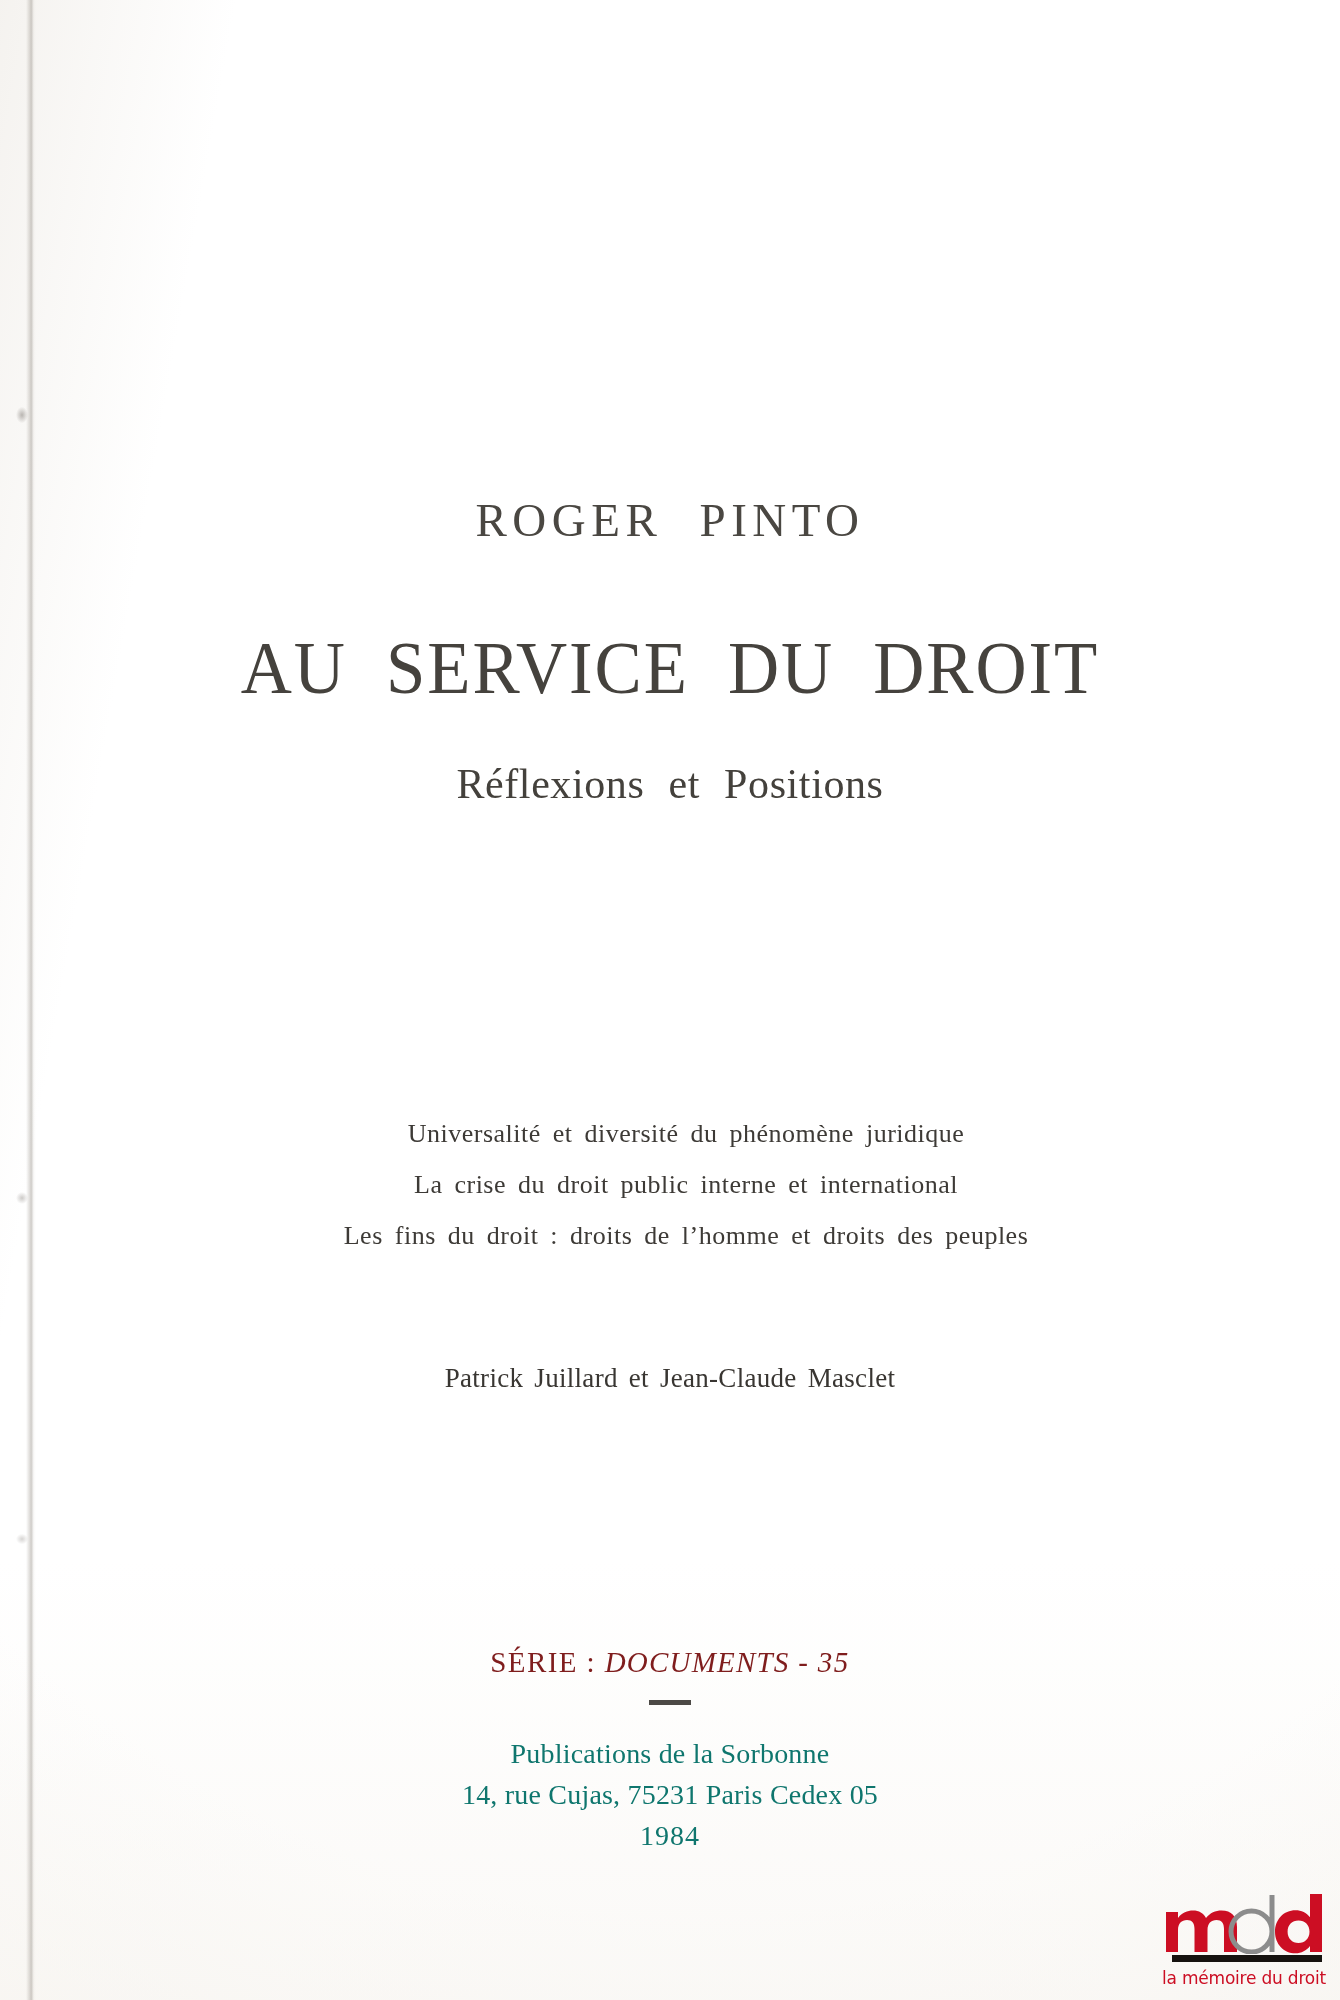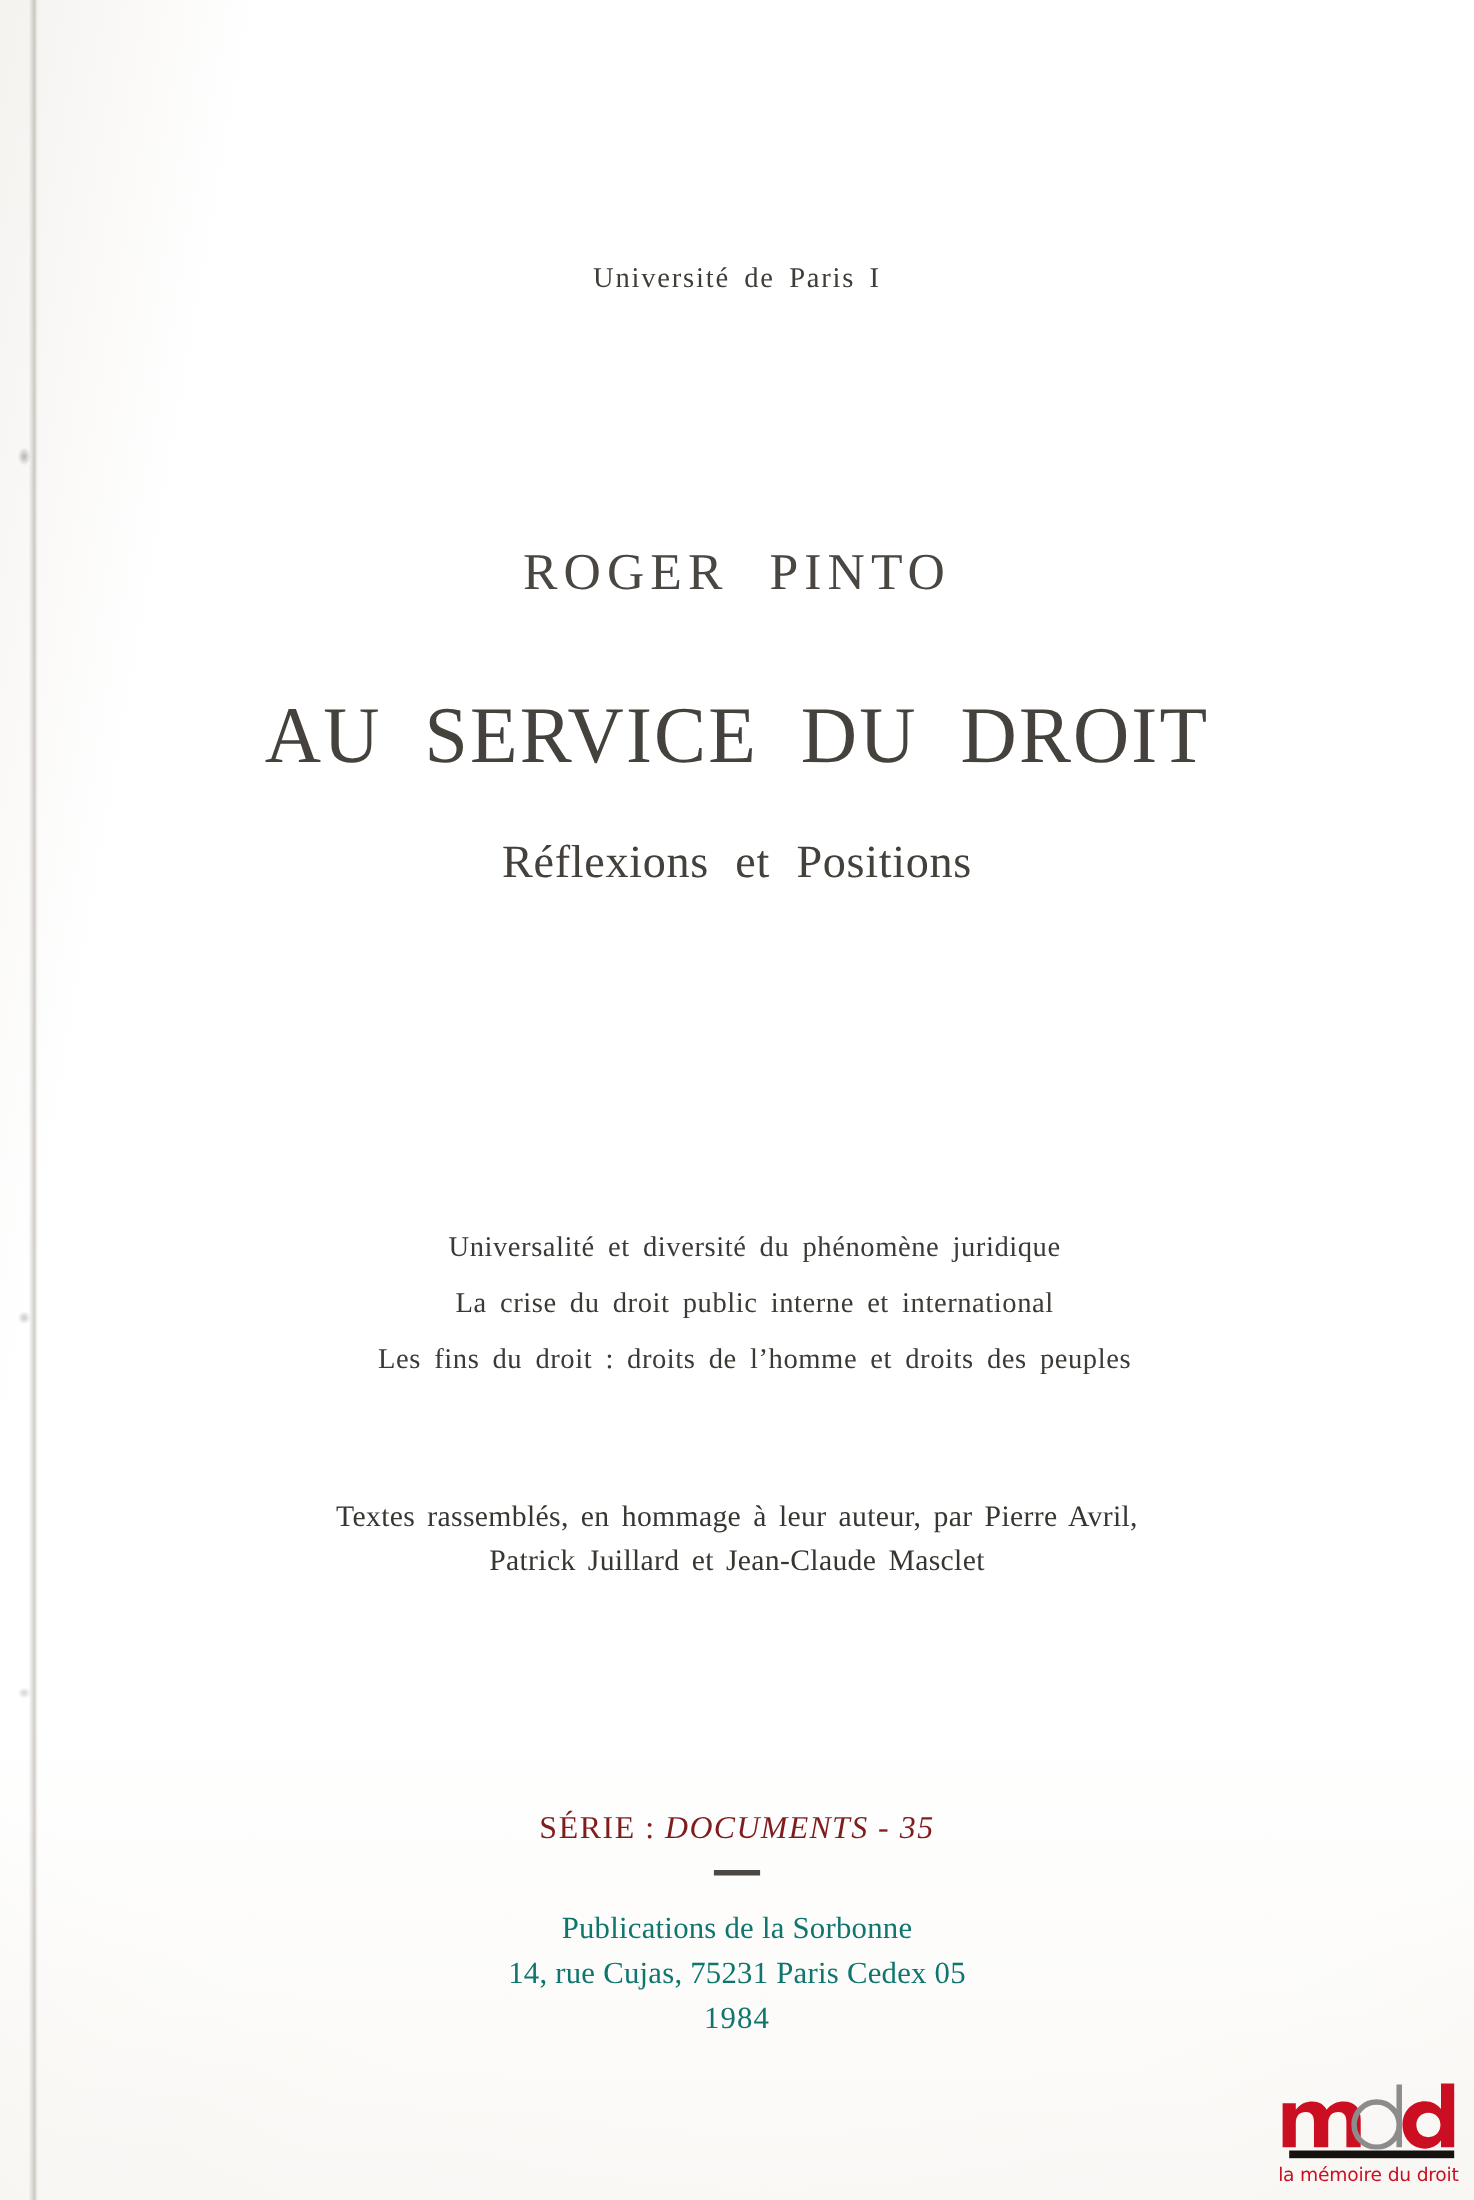--- a/index.html
+++ b/index.html
@@ -228,37 +228,35 @@
 <div class="page">
 
   <div class="paper-tint"></div>
   <div class="scan-seam"></div>
   <div class="scan-blot b1"></div>
   <div class="scan-blot b2"></div>
   <div class="scan-blot b3"></div>
 
   <div class="content">
 
-    <div class="affiliation">Université de Paris I</div>
 
     <div class="author">ROGER  PINTO</div>
 
     <div class="title">AU SERVICE DU DROIT</div>
 
     <div class="subtitle">Réflexions et Positions</div>
 
 
     <div class="themes">
       <div>Universalité et diversité du phénomène juridique</div>
       <div>La crise du droit public interne et international</div>
       <div>Les fins du droit : droits de l’homme et droits des peuples</div>
     </div>
 
     <div class="credits">
-      <div>Textes rassemblés, en hommage à leur auteur, par Pierre Avril,</div>
       <div>Patrick Juillard et Jean-Claude Masclet</div>
     </div>
 
     <div class="series">
       <span>SÉRIE :</span>
       <span class="series-name">DOCUMENTS</span>
       <span class="series-sep">-</span>
       <span class="series-number">35</span>
     </div>
 

